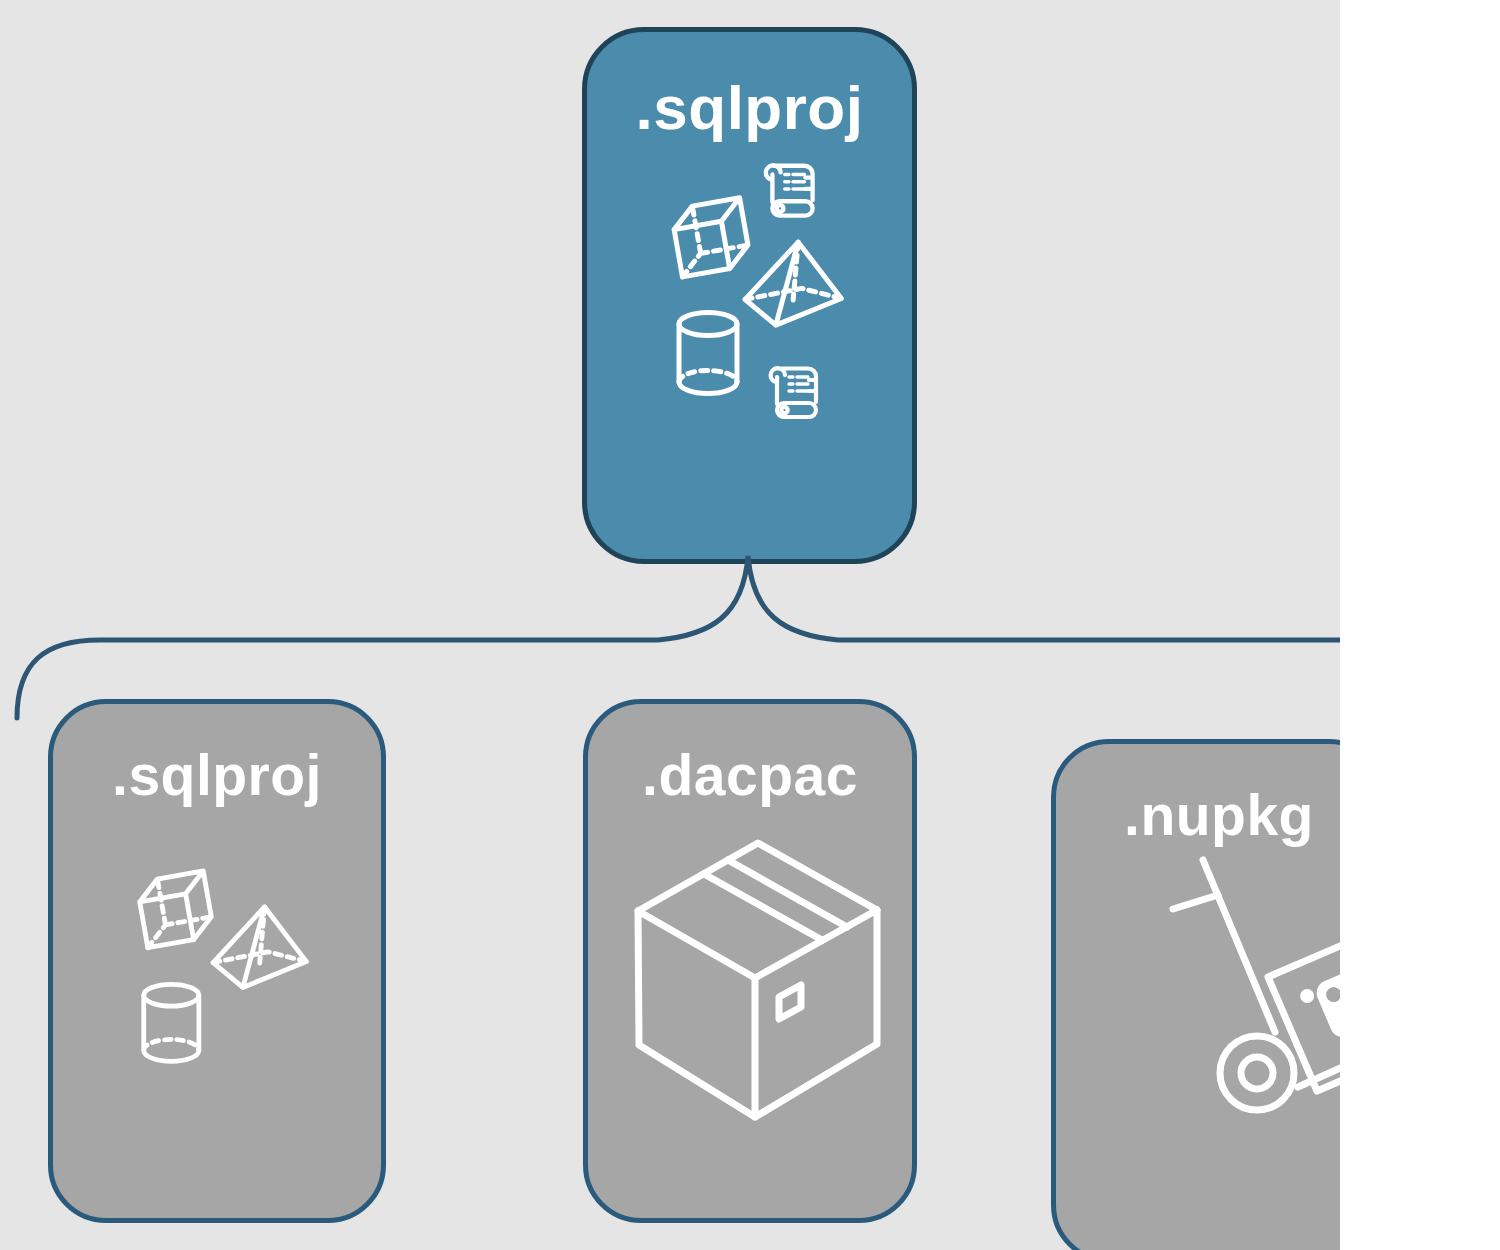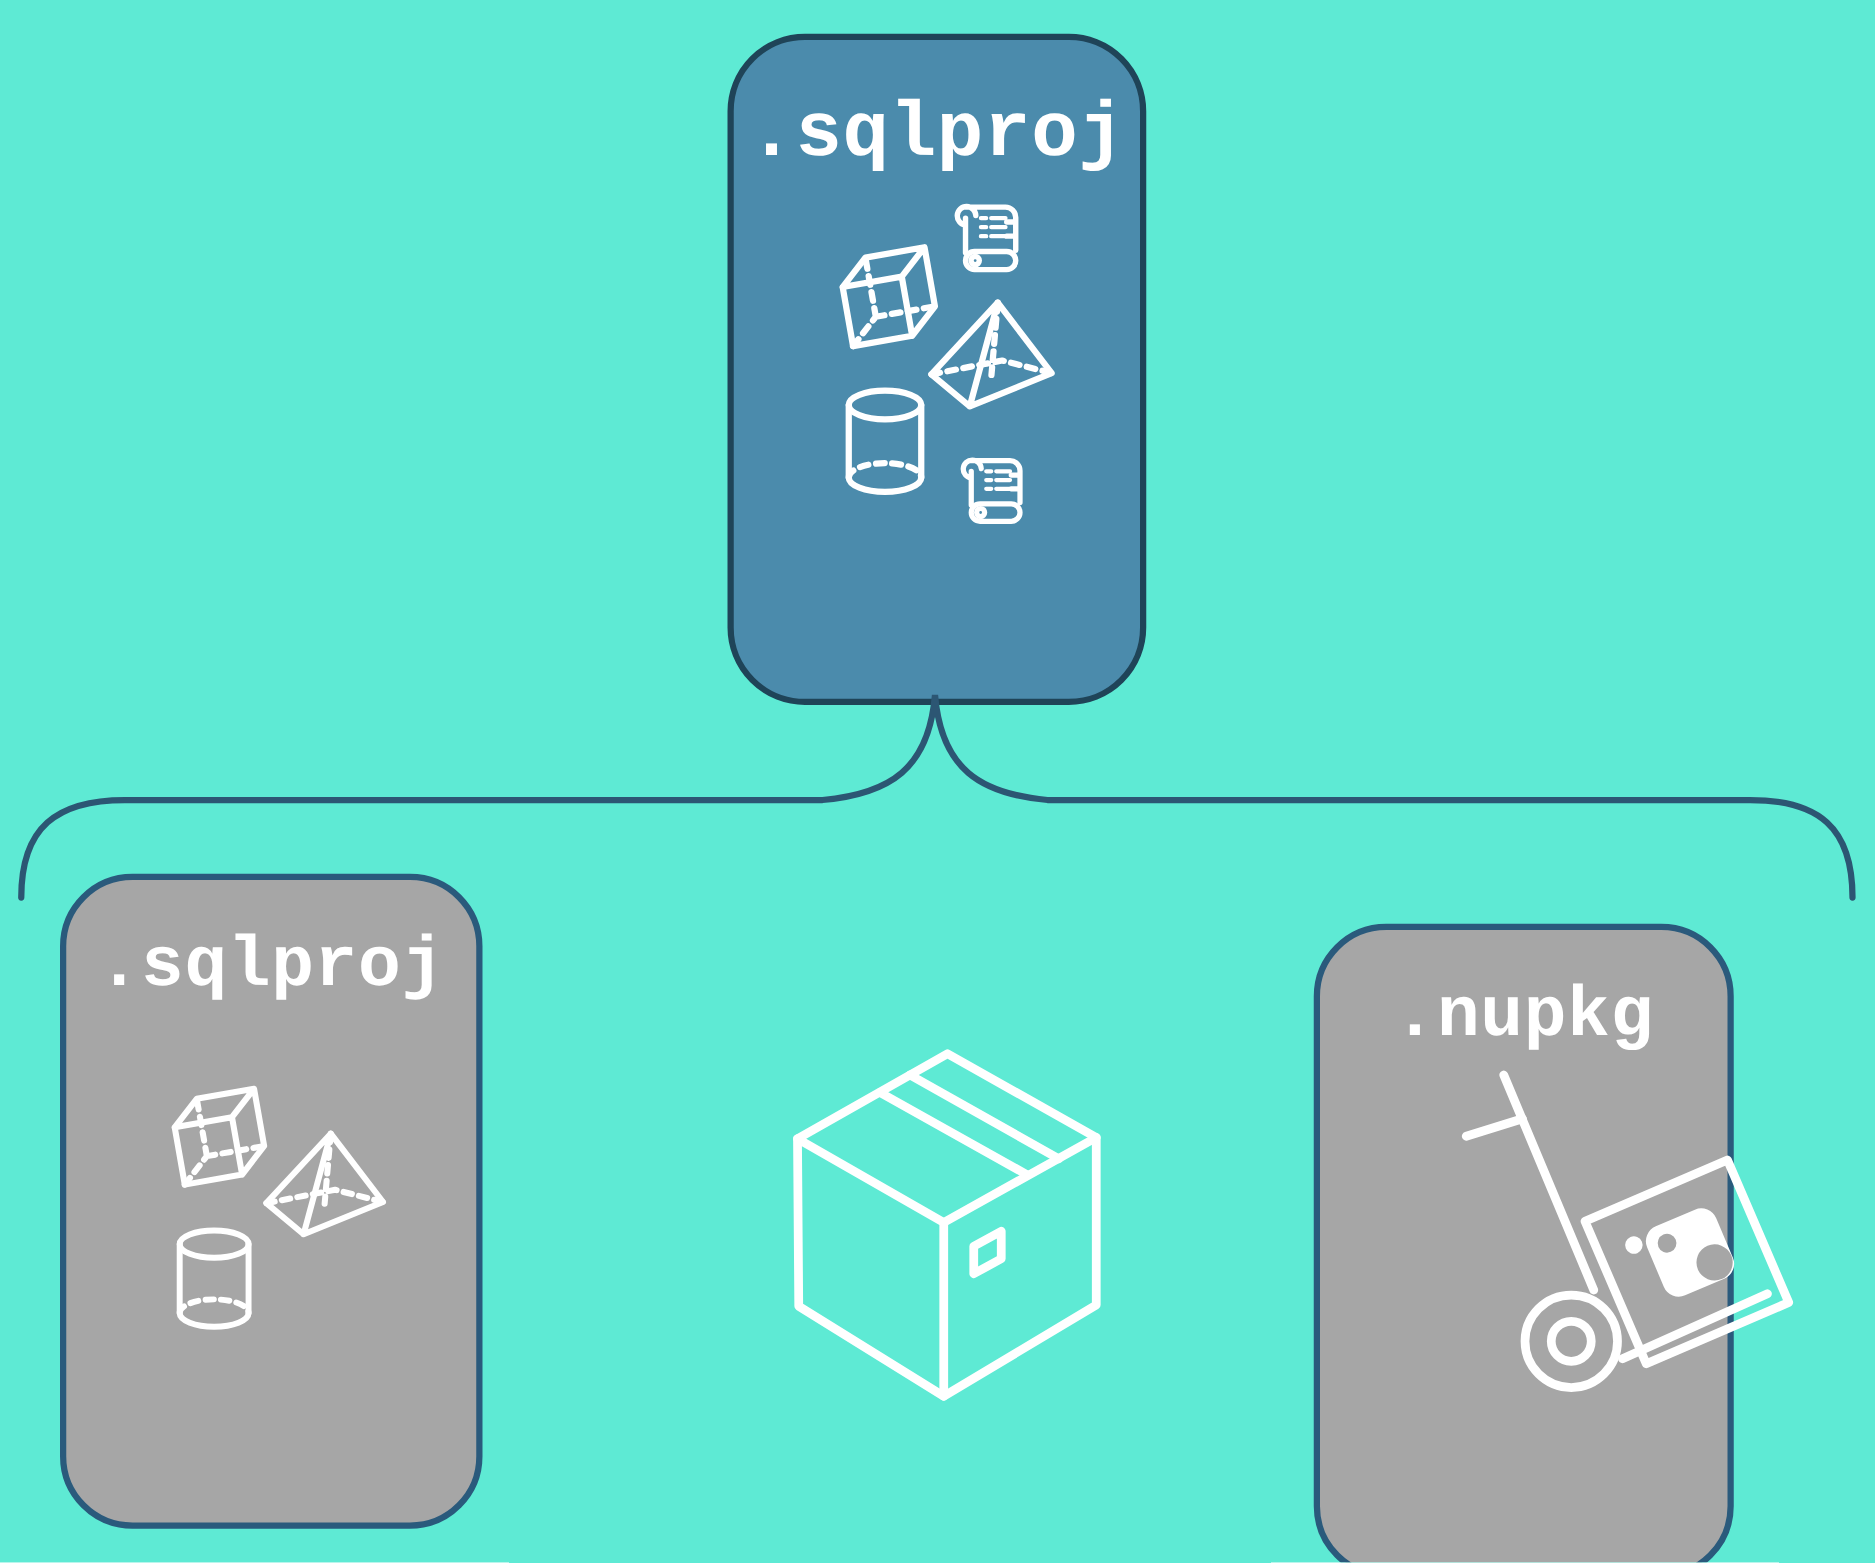--- a/index.html
+++ b/index.html
@@ -6,22 +6,22 @@
     --teal:#4B8BAC;
     --teal-border:#1F4458;
     --gray:#A6A6A6;
     --gray-border:#2A5A7C;
     --line:#2C5673;
     --label:#2B5470;
     --icon:#FFFFFF;
   }
   html,body{margin:0;padding:0;background:#fff;}
   .canvas{
-    position:relative;width:1500px;height:1250px;background:#5eead4;overflow:hidden;
-    font-family:Liberation Mono, monospace;
+    position:relative;width:1340px;height:1250px;background:#e5e5e5;overflow:hidden;
+    font-family:Liberation Sans, sans-serif;
   }
   .node{position:absolute;box-sizing:border-box;}
   .node-root{
     left:582px;top:27px;width:335px;height:537px;
     background:var(--teal,#4B8BAC);
     border:5px solid var(--teal-border,#1F4458);
     border-radius:62px;
   }
   .node-gray{
     top:699px;height:524px;
@@ -58,20 +58,23 @@
 <body>
 
 <div class="canvas">
 
   <div class="node node-root">
     <div class="node-title">.sqlproj</div>
   </div>
 
   <div class="node node-gray node-child1">
     <div class="node-title">.sqlproj</div>
+  </div>
+  <div class="node node-gray node-child2">
+    <div class="node-title">.dacpac</div>
   </div>
   <div class="node node-gray node-child3">
     <div class="node-title">.nupkg</div>
   </div>
 
 
   <svg class="overlay" viewBox="0 0 1500 1250">
     <defs>
       <g id="def-cube">
         <path class="ic" d="M8 28 H56 V76 H8 Z M8 28 L30 8 H78 L56 28 M78 8 V56 L56 76"></path>

